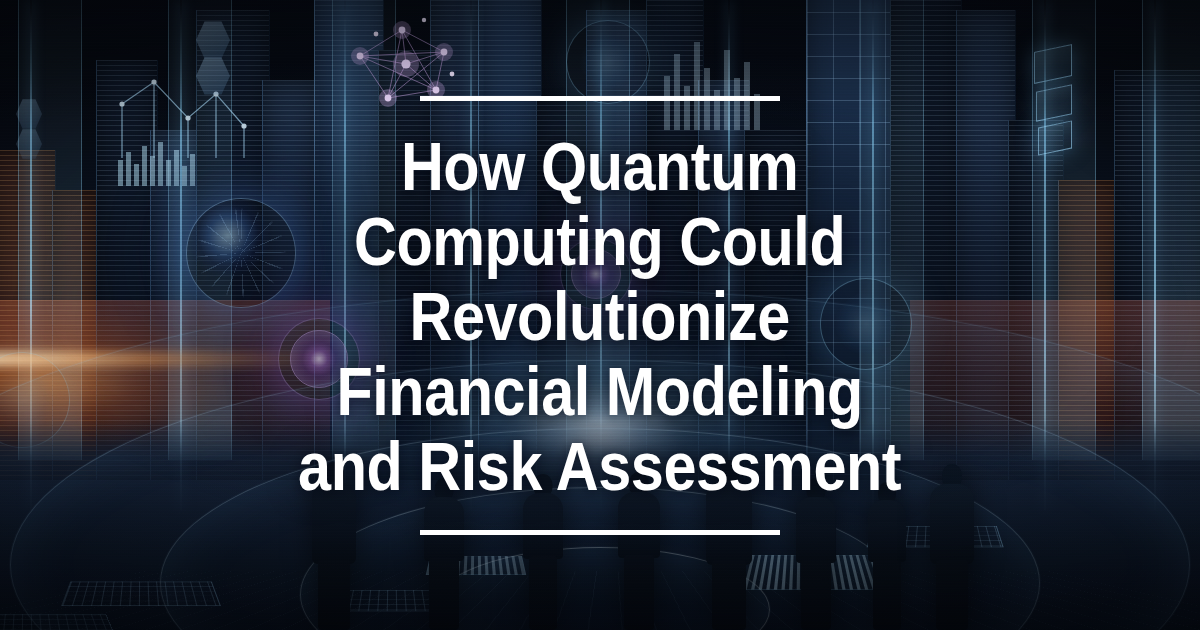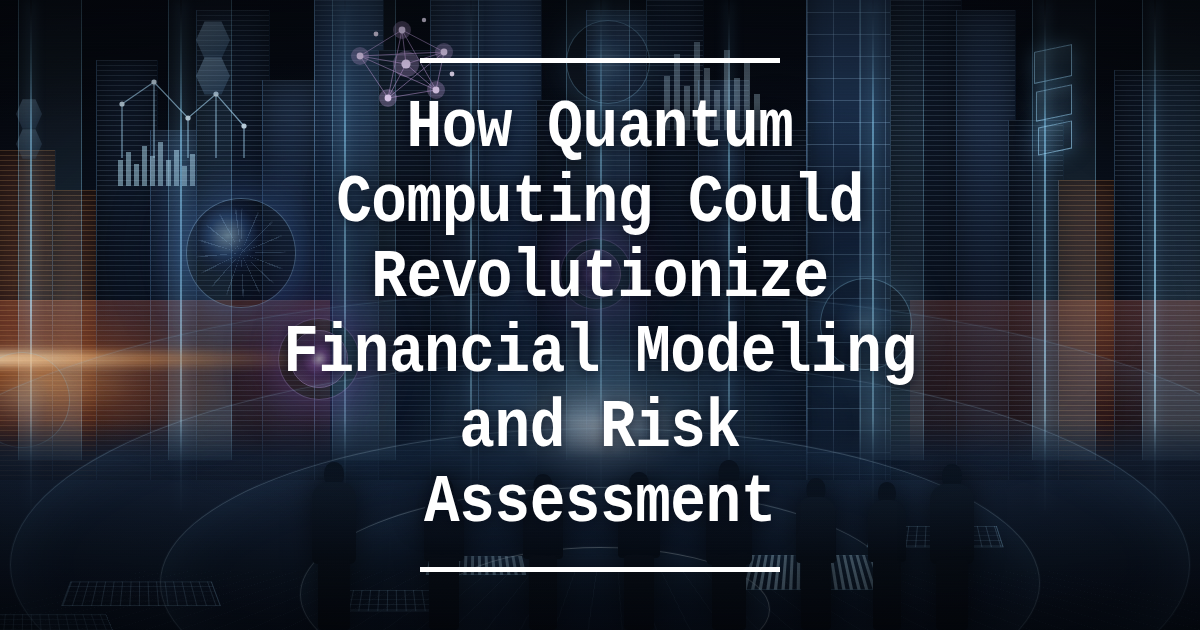--- a/index.html
+++ b/index.html
@@ -4,21 +4,21 @@
 <title>Social Card</title>
 <style>
   html,body{margin:0;padding:0;background:#000;}
   *{box-sizing:border-box;}
 
   .card{
     position:relative;
     width:1200px;height:630px;
     overflow:hidden;
     background:#ef4444;
-    font-family:Liberation Mono, monospace;
+    font-family:Liberation Sans, sans-serif;
     isolation:isolate;
   }
 
   
   .scene{position:absolute;inset:0;overflow:hidden;}
 
   
   .bg-base{
     position:absolute;inset:0;
     background:

